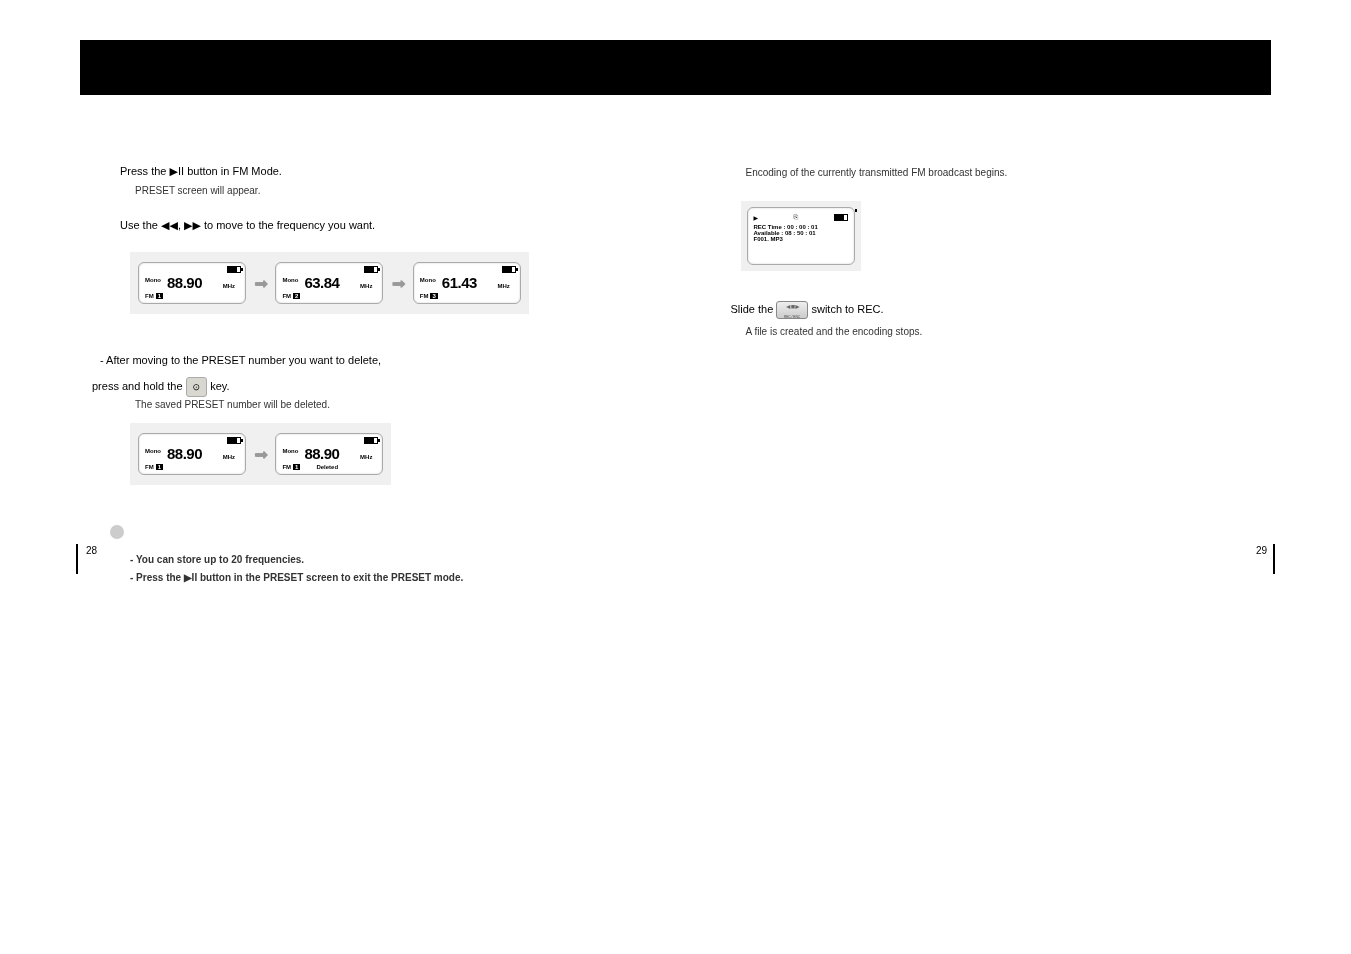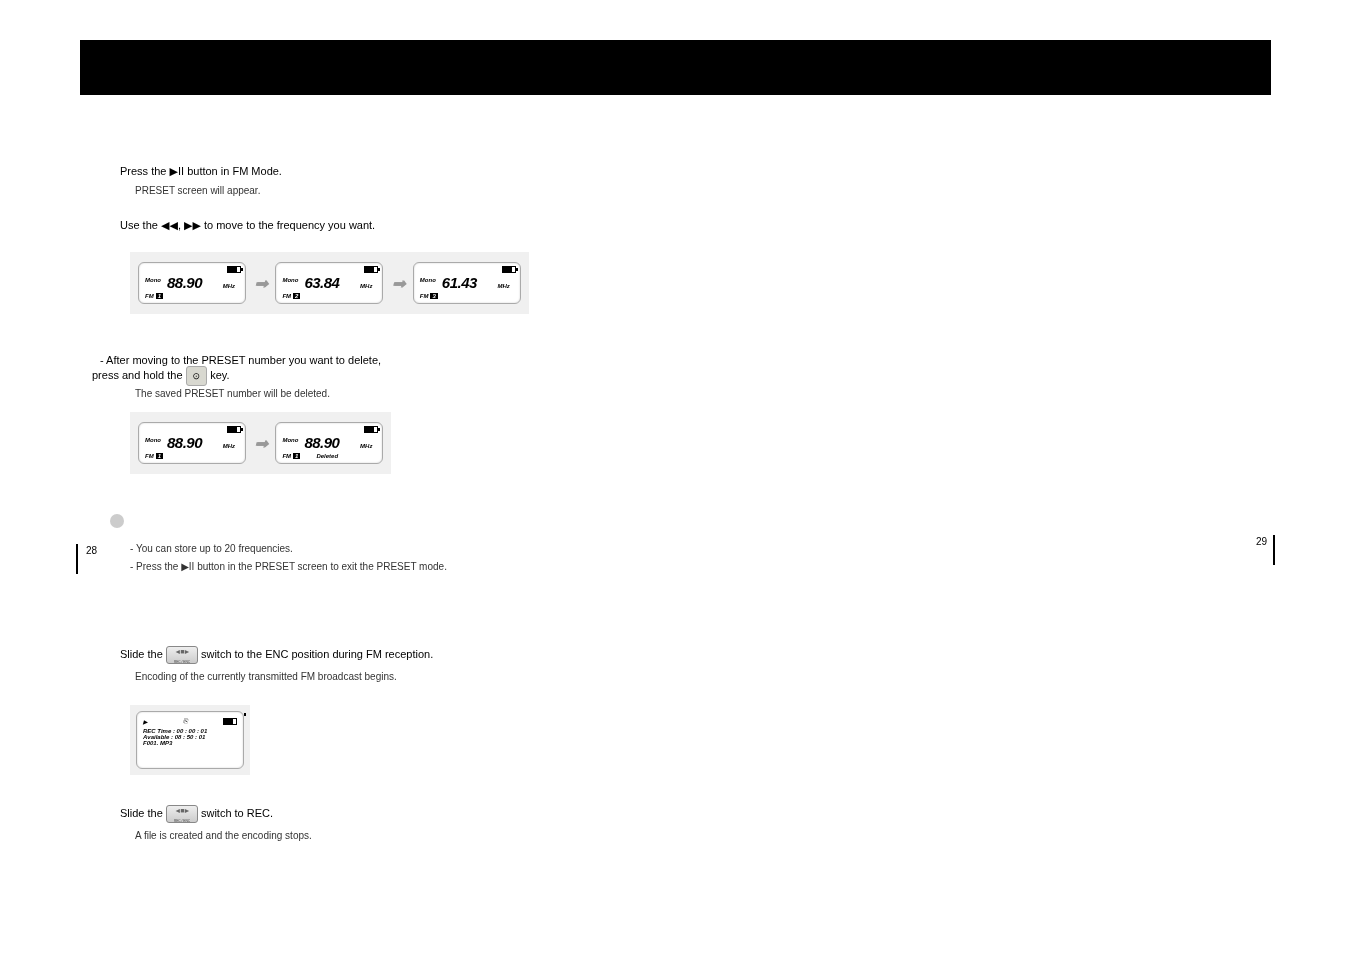--- a/index.html
+++ b/index.html
@@ -29,23 +29,22 @@
       position: absolute;
       background: #fff;
       width: 3px;
       height: 18px;
       top: 55px;
     }
     .header-band::before { left: 22px; }
     .header-band::after { right: 22px; }
     .columns {
       display: flex;
-      gap: 70px;
+      gap: 30px;
       padding-top: 70px;
-      flex-direction: column;
     }
     .col-left, .col-right {
       flex: 1;
     }
     .step {
       margin-bottom: 20px;
     }
     .step-line {
       font-size: 11px;
       margin-left: 40px;
@@ -60,30 +59,30 @@
       font-size: 10px;
       margin-left: 55px;
       color: #333;
       line-height: 1.6;
     }
     .note-sub {
       font-size: 10px;
       margin-left: 50px;
       color: #333;
       line-height: 1.8;
+      font-weight: bold;
     }
     .screenshot-row {
       display: flex;
       align-items: center;
       gap: 8px;
       margin: 10px 0 10px 50px;
       background: #f0f0f0;
       padding: 10px 8px;
       width: fit-content;
-      font-style: italic;
     }
     .lcd-screen {
       background: #fff;
       border: 1px solid #aaa;
       border-radius: 6px;
       width: 108px;
       height: 42px;
       position: relative;
       padding: 4px 6px;
       box-shadow: inset 0 0 2px rgba(0,0,0,0.2);
@@ -228,31 +227,31 @@
       bottom: 10px;
       font-size: 10px;
       border-left: 2px solid #000;
       padding-left: 8px;
       height: 30px;
       line-height: 14px;
     }
     .page-num-right {
       position: absolute;
       right: -4px;
-      bottom: 19px;
+      bottom: 10px;
       font-size: 10px;
       border-right: 2px solid #000;
       padding-right: 6px;
       height: 30px;
       line-height: 14px;
     }
     .delete-title-bullet {
       font-size: 11px;
       margin-left: 20px;
-      margin-bottom: 0;
+      margin-bottom: 11px;
     }
   </style>
 </head>
 <body>
 
 <div class="page-content">
   <div class="header-band"></div>
 
   <div class="columns">
 
@@ -322,25 +321,20 @@
       </div>
 
       <div style="height: 20px;"></div>
       <span class="note-bullet"></span>
       <div class="note-sub">- You can store up to 20 frequencies.</div>
       <div class="note-sub">- Press the ▶II button in the PRESET screen to exit the PRESET mode.</div>
     </div>
 
     <div class="col-right">
       <div class="step">
-        <div class="step-line-main">
-          <span>Slide the</span>
-          <span class="inline-img-switch"></span>
-          <span>switch to the ENC position during FM reception.</span>
-        </div>
         <div class="sub-line">Encoding of the currently transmitted FM broadcast begins.</div>
       </div>
 
       <div class="screenshot-row" style="margin-left: 50px; padding:6px;">
         <div class="lcd-screen-tall">
           <div class="lcd-top-icons">
             <span>▶</span>
             <span>⎘</span>
             <span class="lcd-battery" style="position:static;"></span>
           </div>

